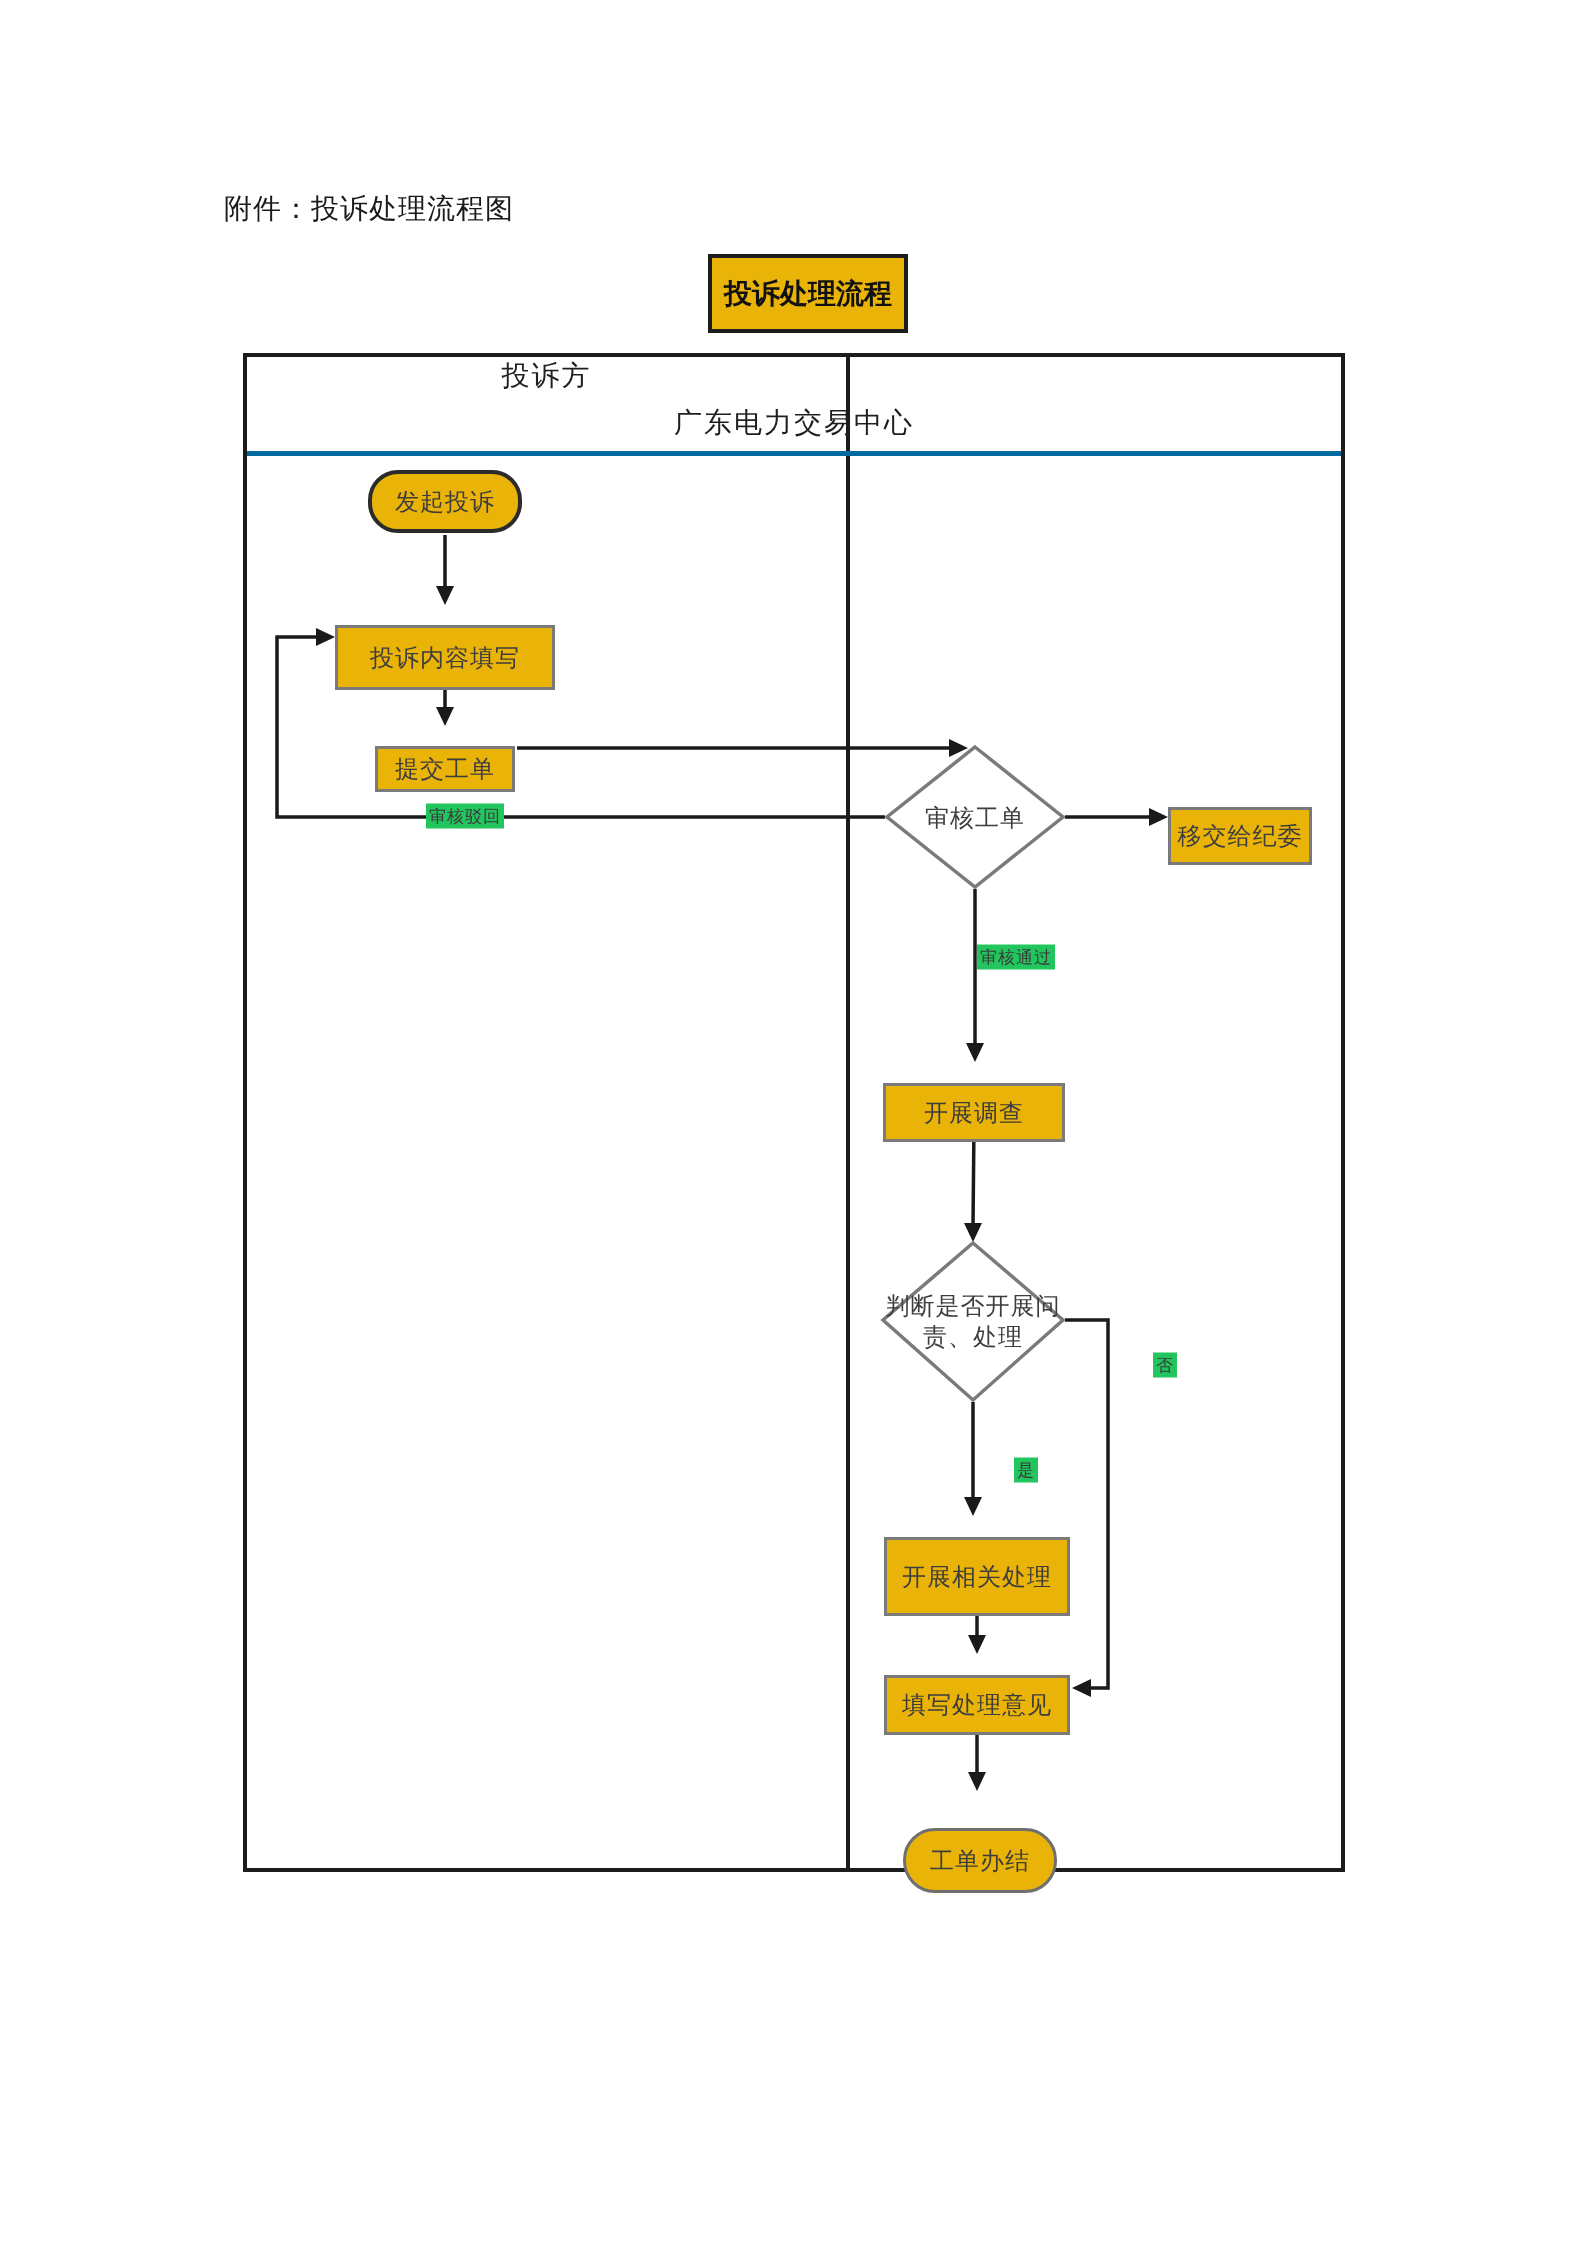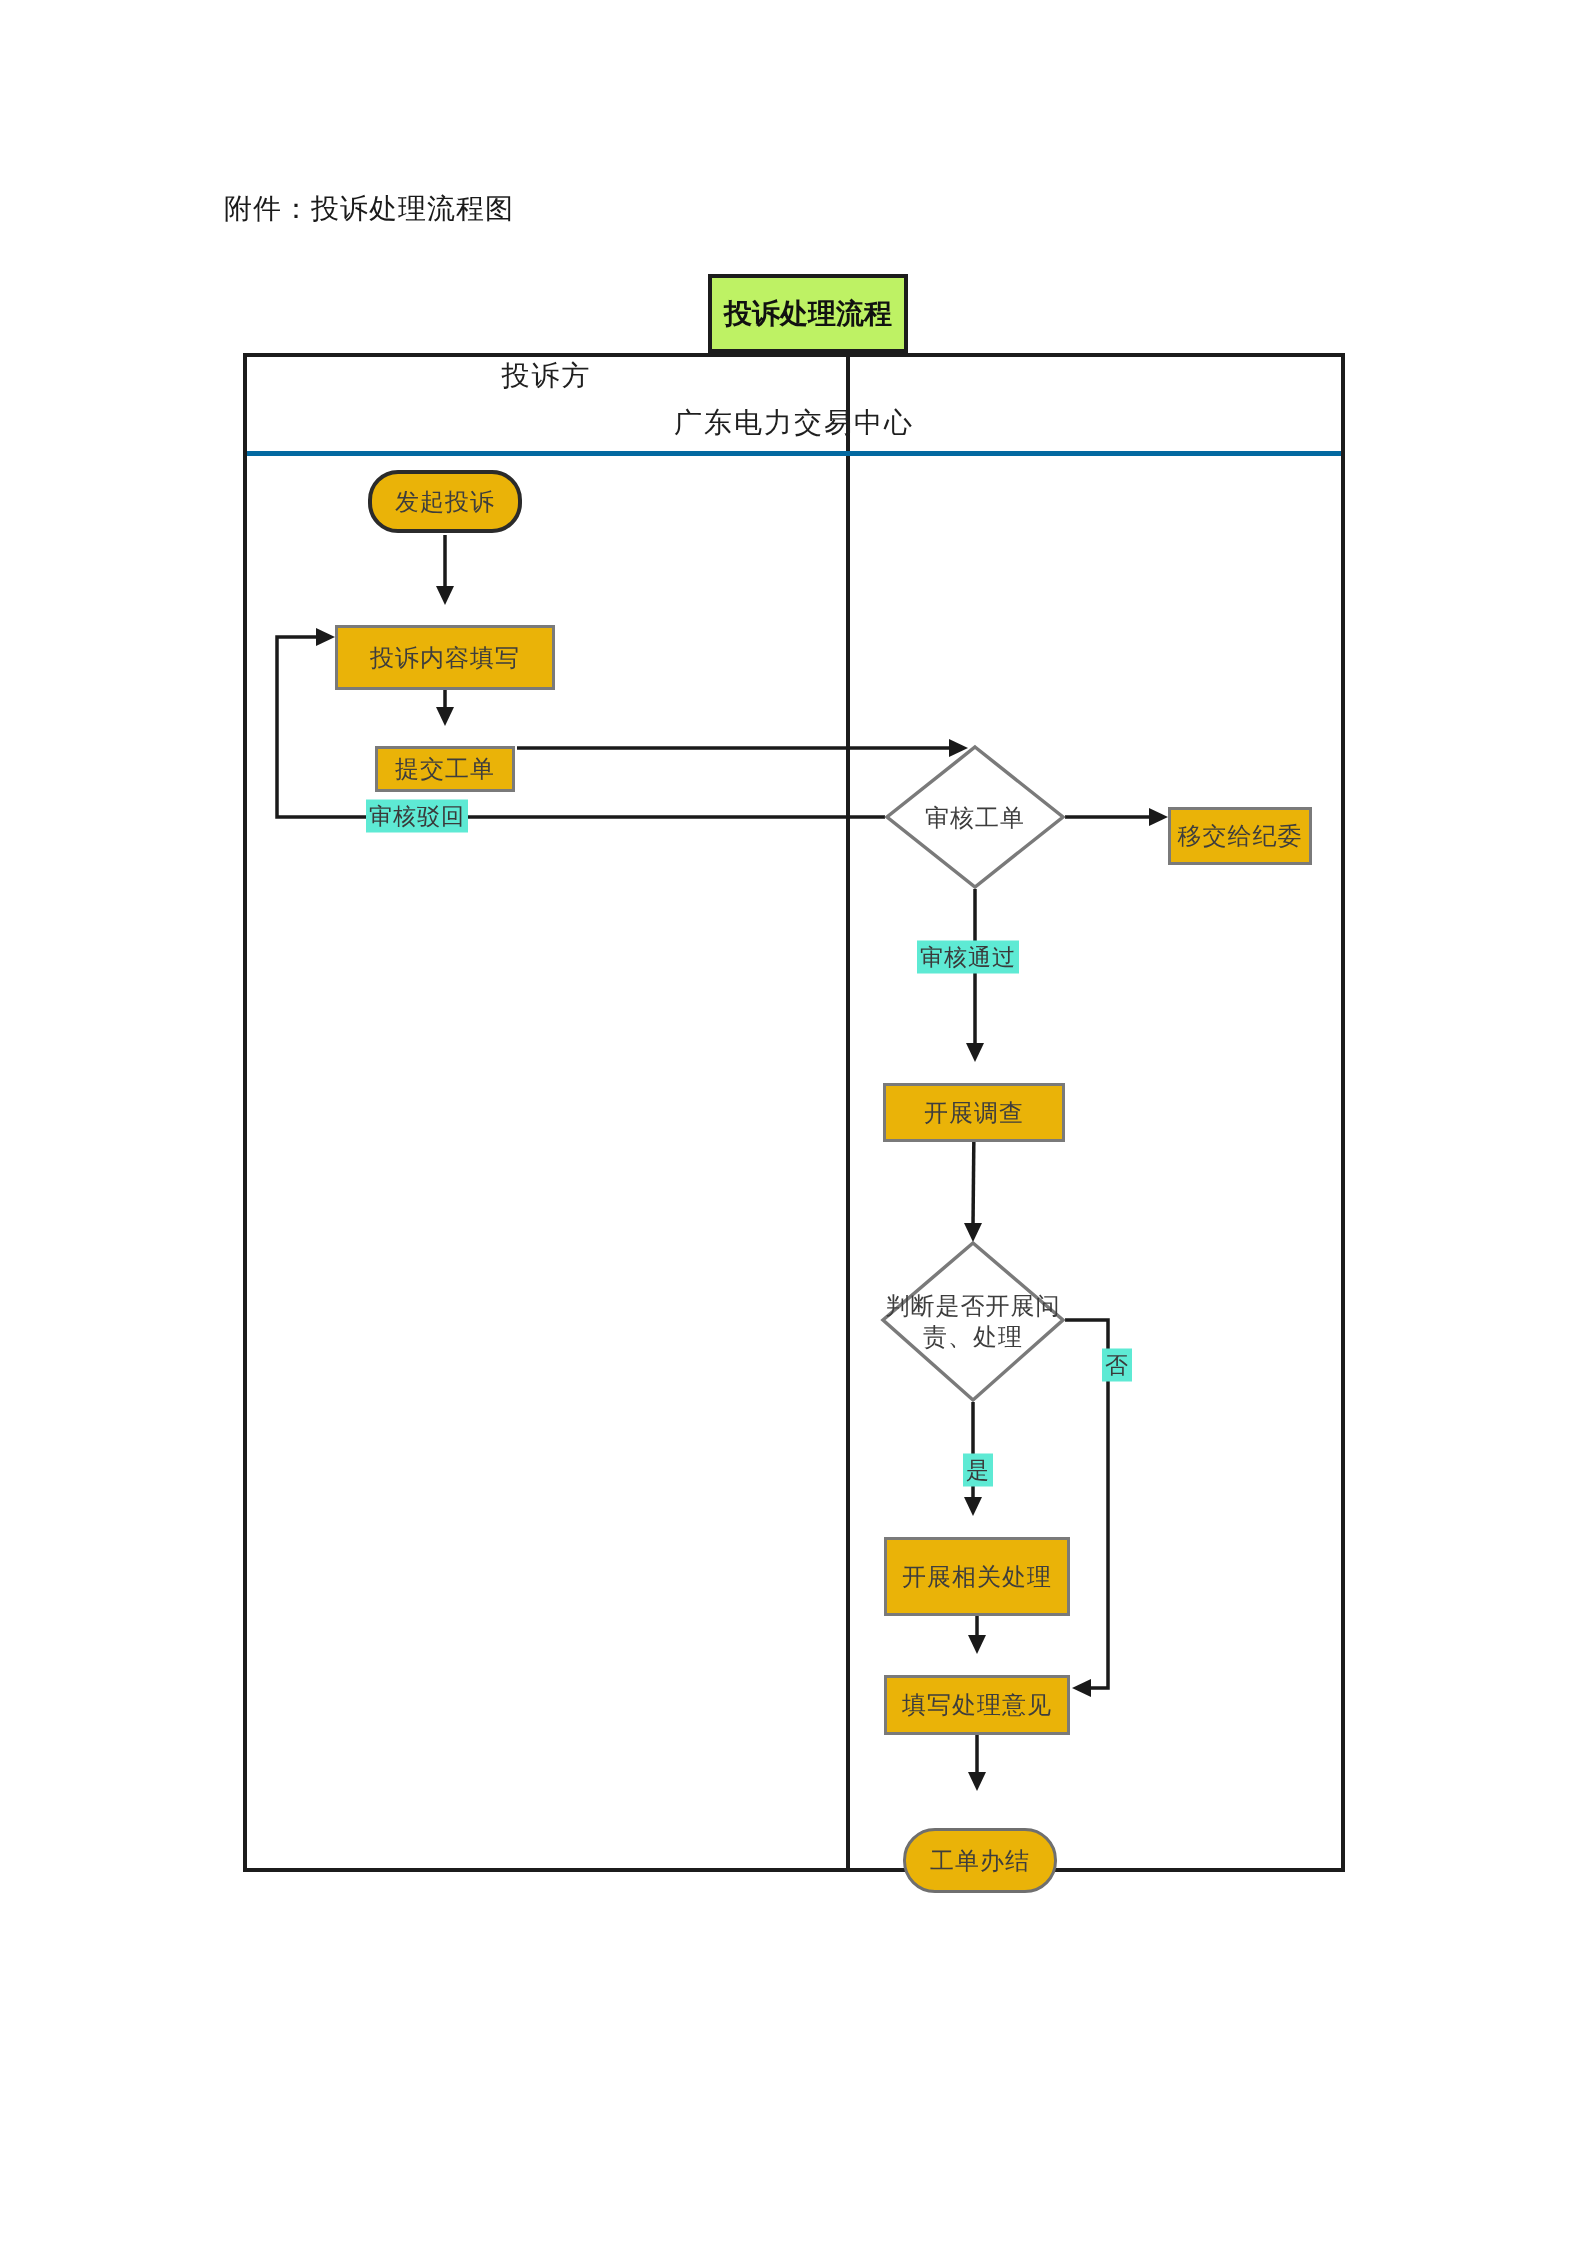--- a/index.html
+++ b/index.html
@@ -11,23 +11,23 @@
     color:#3d3d3d;
     overflow:hidden;
   }
   .doc-heading{
     position:absolute;left:224px;top:190px;
     font-family:"Liberation Serif","DejaVu Serif",serif;
     font-size:28px;color:#1a1a1a;letter-spacing:1px;
   }
   .title-box{
     position:absolute;left:708px;top:254px;width:200px;height:79px;
-    border:4px solid #1c1c1c;background:#bef264;
+    border:4px solid #1c1c1c;background:#eab308;
     display:flex;align-items:center;justify-content:center;
-    font-size:28px;font-weight:bold;color:#111;box-sizing:border-box;margin-top:20px;
+    font-size:28px;font-weight:bold;color:#111;box-sizing:border-box;
   }
   .swimlane{
     position:absolute;left:243px;top:353px;width:1102px;height:1519px;
     border:4px solid #1c1c1c;box-sizing:border-box;background:transparent;
   }
   .lane-header{
     position:absolute;left:0;top:0;width:100%;height:99px;
     border-bottom:5px solid #0369a1;box-sizing:border-box;
     display:flex;
     flex-direction:column;
@@ -54,22 +54,22 @@
   .rect{border:3px solid #7a7a7a;margin-top:20px;}
   .pill-start{border:4px solid #2b2b2b;border-radius:30px;}
   .pill-end{border:3px solid #6f6f6f;border-radius:32px;margin-top:36px;}
   .diamond-label{
     position:absolute;box-sizing:border-box;background:transparent;
     display:flex;flex-direction:column;align-items:center;justify-content:center;
     font-size:24px;color:#3d3d3d;letter-spacing:1px;text-align:center;line-height:31px;
   }
   .edge-label{
     position:absolute;transform:translate(-50%,-50%);
-    background:#5eead4;padding:1px 3px;
-    font-size:23px;color:#3a3a3a;letter-spacing:1px;white-space:nowrap;
+    background:#22c55e;padding:1px 3px;
+    font-size:17px;color:#3a3a3a;letter-spacing:1px;white-space:nowrap;margin-left:48px;
   }
 </style>
 </head>
 <body>
 
 <div class="page">
 
   <div class="doc-heading">附件：投诉处理流程图</div>
 
   <div class="title-box">

